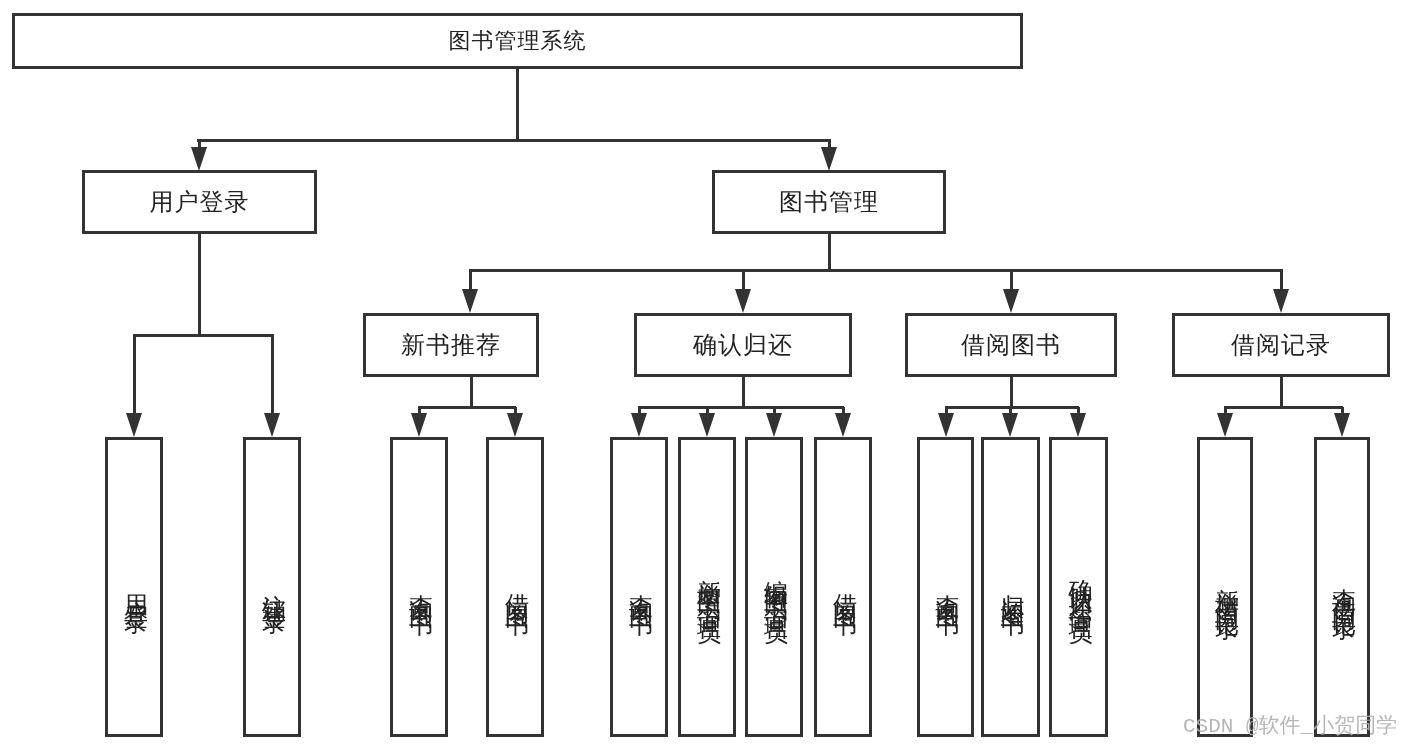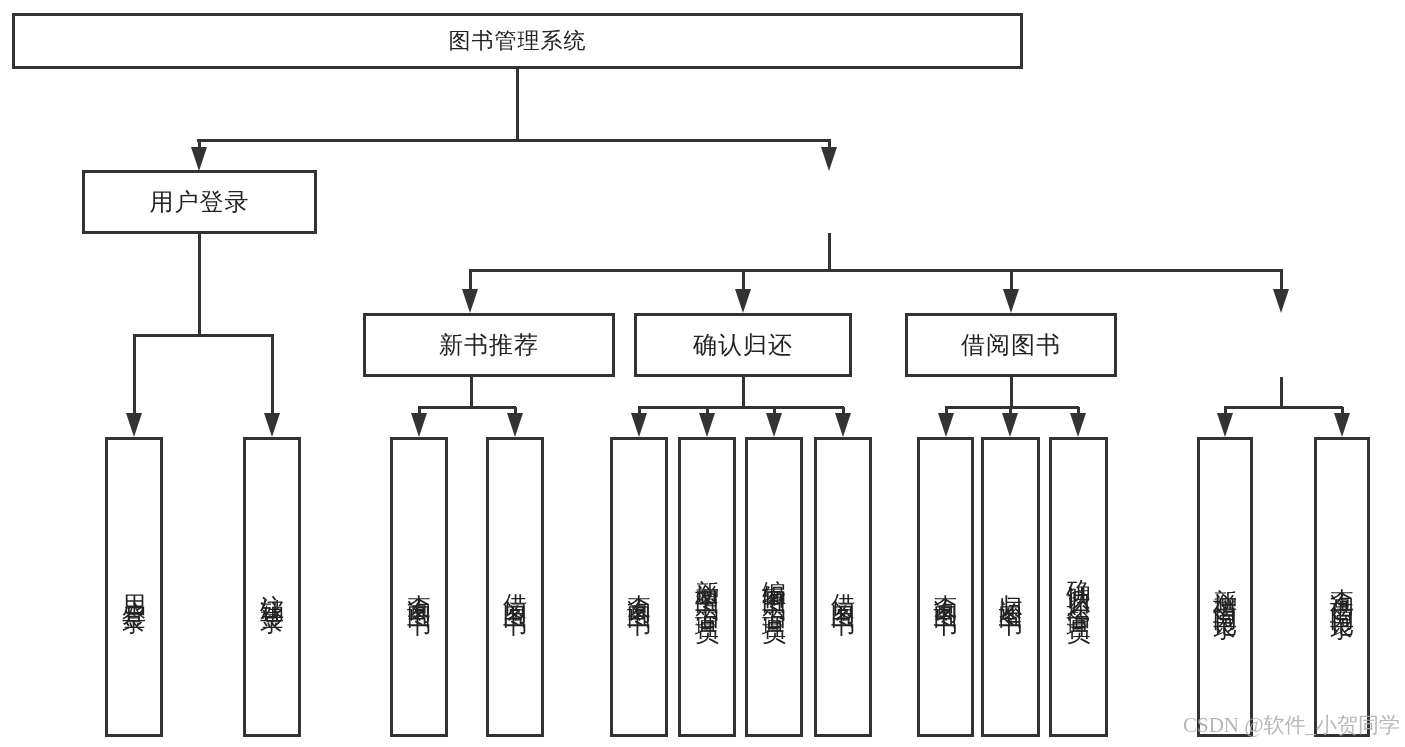--- a/index.html
+++ b/index.html
@@ -7,21 +7,21 @@
     --text:#222222;
     --bg:#ffffff;
     --wm:#b0b0b0;
   }
   html,body{margin:0;padding:0;background:#fff;}
   .stage{
     position:relative;
     width:1405px;height:747px;
     background:var(--bg);
     overflow:hidden;
-    font-family:Liberation Serif, serif;
+    font-family:Liberation Mono, monospace;
     color:var(--text);
   }
   .box{
     position:absolute;
     box-sizing:border-box;
     background:#fff;
     border:3px solid var(--line);
     display:flex;align-items:center;justify-content:center;
     z-index:2;
   }
@@ -68,29 +68,35 @@
 
 <div class="stage">
 
   <div class="box" style="left:12px;top:13px;width:1011px;height:56px">
     <span class="hlabel root-label">图书管理系统</span>
   </div>
 
   <div class="box" style="left:82px;top:170px;width:235px;height:64px">
     <span class="hlabel">用户登录</span>
   </div>
+  <div class="box" style="left:712px;top:170px;width:234px;height:64px">
+    <span class="hlabel">图书管理</span>
+  </div>
 
-  <div class="box" style="left:363px;top:313px;width:252px;height:64px">
+  <div class="box" style="left:363px;top:313px;width:176px;height:64px">
     <span class="hlabel">新书推荐</span>
   </div>
   <div class="box" style="left:634px;top:313px;width:218px;height:64px">
     <span class="hlabel">确认归还</span>
   </div>
   <div class="box" style="left:905px;top:313px;width:212px;height:64px">
     <span class="hlabel">借阅图书</span>
+  </div>
+  <div class="box" style="left:1172px;top:313px;width:218px;height:64px">
+    <span class="hlabel">借阅记录</span>
   </div>
 
   <div class="box vbox" style="left:105px;top:437px;width:58px;height:300px">
     <span>用户登录</span>
   </div>
   <div class="box vbox" style="left:243px;top:437px;width:58px;height:300px">
     <span>注销登录</span>
   </div>
 
   <div class="box vbox" style="left:390px;top:437px;width:58px;height:300px">

